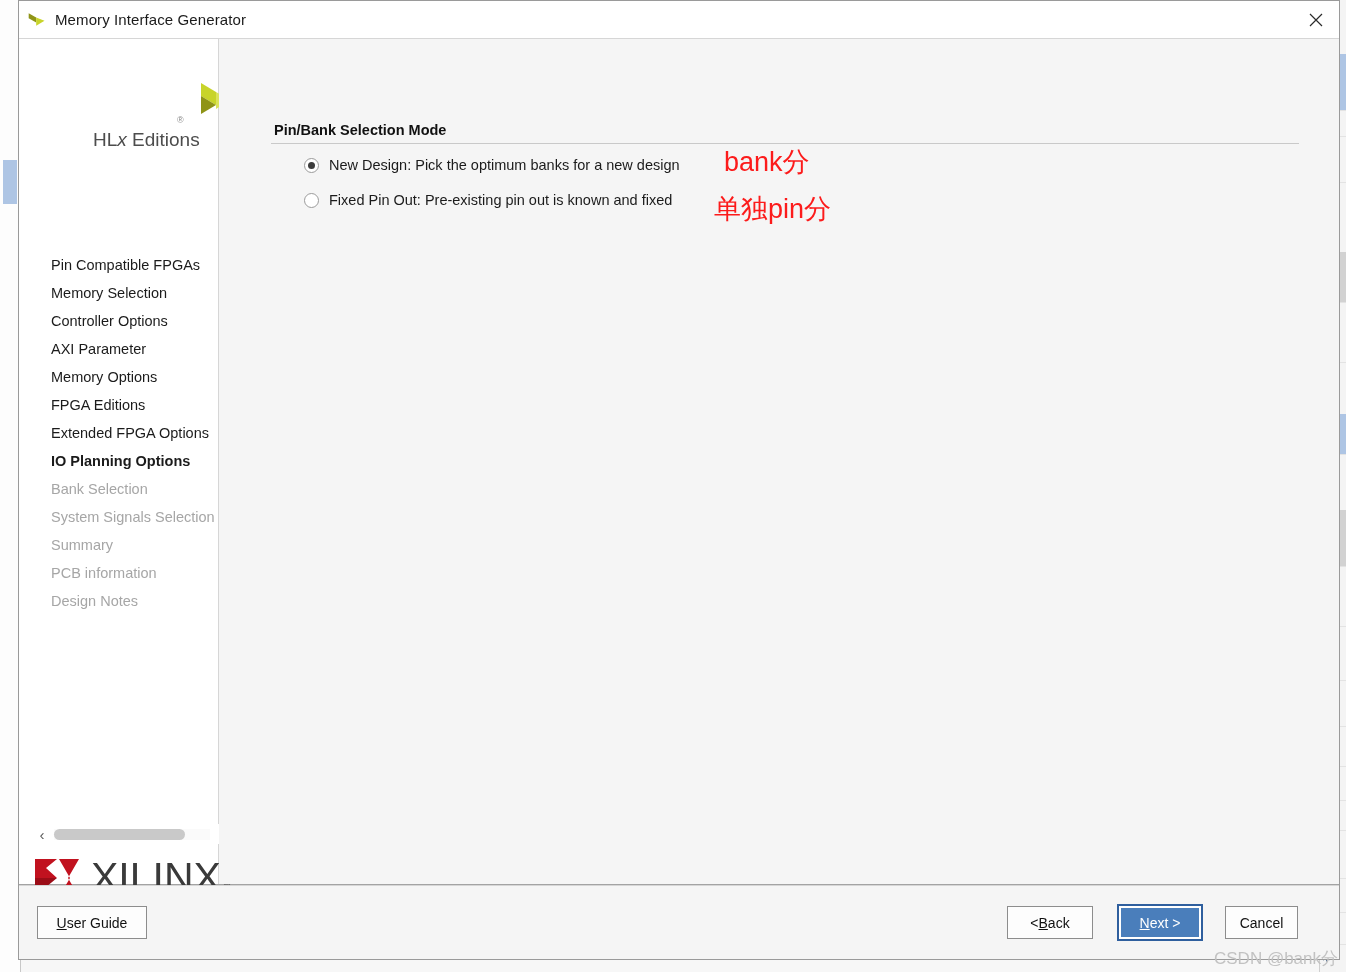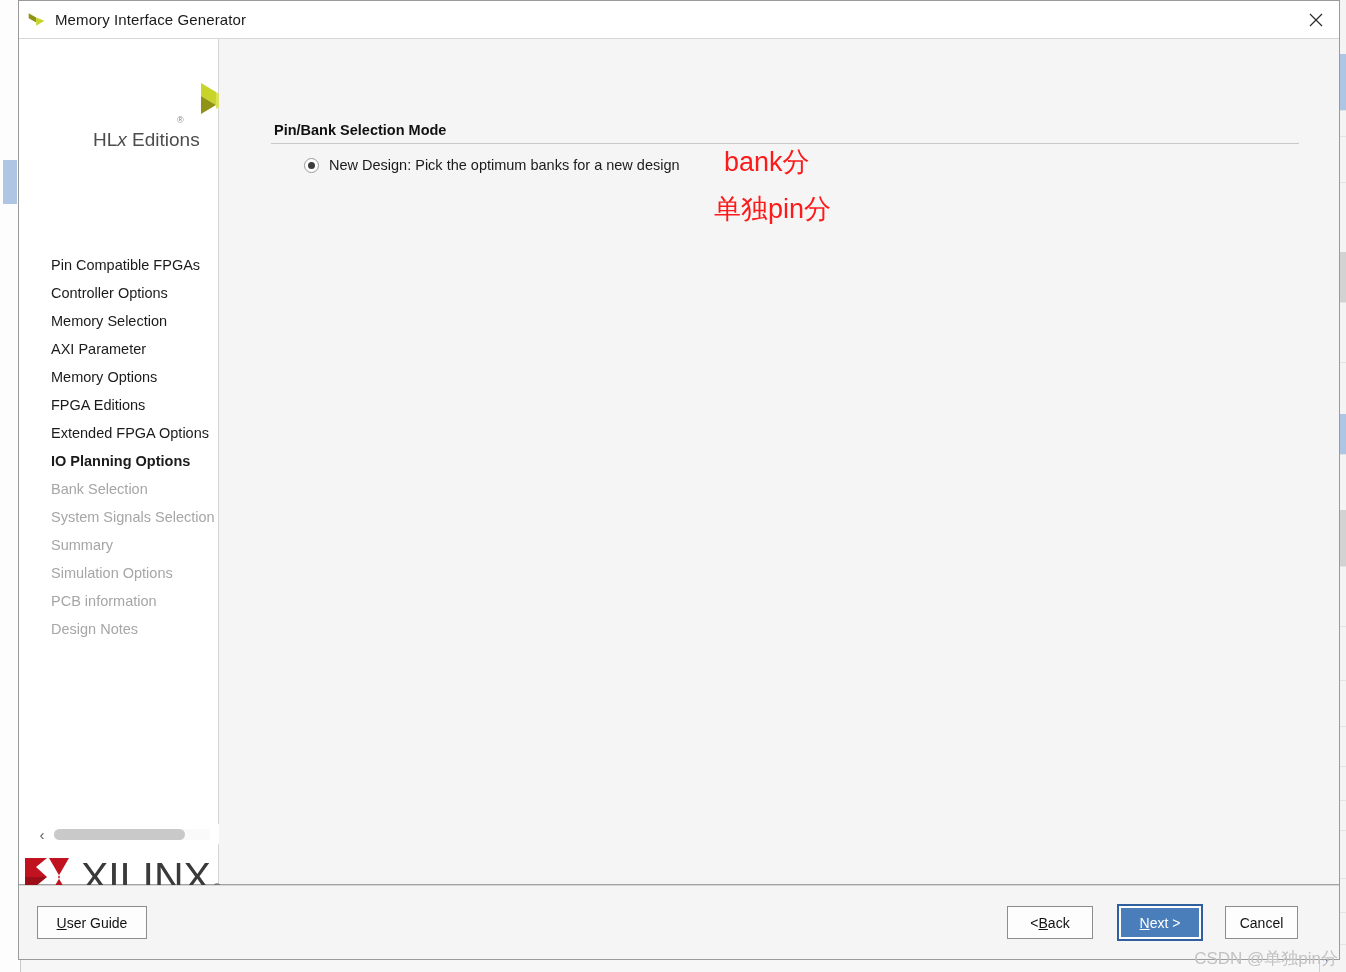--- a/index.html
+++ b/index.html
@@ -209,23 +209,24 @@
   #side-scroll .thumb {
     width: 84%;
     height: 11px;
     background: #c9c9c9;
     border-radius: 6px;
   }
 
   
   #xilinx {
     position: absolute;
-    left: 4px;
+    left: 14px;
     top: 815px;
     display: flex;
+    align-items: center;
   }
   #xilinx-mark { width: 48px; height: 46px; display:block; }
   #xilinx-word {
     margin-left: 10px;
     font-size: 41px;
     letter-spacing: 0px;
     color: #3a3a3a;
     font-family: "Liberation Sans", sans-serif;
   }
   #xilinx-reg {
@@ -411,31 +412,30 @@
         </div>
         <svg id="vivado-mark" viewBox="0 0 52 44">
           <polygon points="22,2 37,11 37,24 22,15" fill="#c8d42a"></polygon>
           <polygon points="22,15 37,24 22,33 22,24" fill="#8f9417"></polygon>
           <polygon points="37,11 51,19 37,28 37,24" fill="#dbe35c"></polygon>
         </svg>
       </div>
 
       <div id="nav">
         <div class="nav-item">Pin Compatible FPGAs</div>
+        <div class="nav-item">Memory Selection</div>
         <div class="nav-item">Controller Options</div>
-        <div class="nav-item">Memory Selection</div>
         <div class="nav-item">AXI Parameter</div>
         <div class="nav-item">Memory Options</div>
         <div class="nav-item">FPGA Editions</div>
         <div class="nav-item">Extended FPGA Options</div>
         <div class="nav-item current">IO Planning Options</div>
         <div class="nav-item disabled">Bank Selection</div>
         <div class="nav-item disabled">System Signals Selection</div>
         <div class="nav-item disabled">Summary</div>
-        <div class="nav-item disabled">Simulation Options</div>
         <div class="nav-item disabled">PCB information</div>
         <div class="nav-item disabled">Design Notes</div>
       </div>
 
       <div id="side-scroll">
         <div class="arrow">‹</div>
         <div class="track">
           <div class="thumb"></div>
         </div>
         <div class="arrow">›</div>
@@ -454,20 +454,24 @@
 
     <div id="main">
       <div id="section-title">Pin/Bank Selection Mode</div>
       <div id="section-rule"></div>
 
       <div class="radio-row" id="radio-row-new">
         <div class="radio checked"></div>
         <div class="radio-label">New Design: Pick the optimum banks for a new design</div>
       </div>
 
+      <div class="radio-row" id="radio-row-fix">
+        <div class="radio"></div>
+        <div class="radio-label">Fixed Pin Out: Pre-existing pin out is known and fixed</div>
+      </div>
 
       <div class="annot" id="annot-bank">bank分</div>
       <div class="annot" id="annot-pin">单独pin分</div>
     </div>
   </div>
 
   <div id="footer">
     <div class="btn" id="btn-userguide">
       <span></span>
         <u>U</u>
@@ -482,13 +486,13 @@
       <span></span>
         <u>N</u>
         <span>ext &gt;</span>
     </div>
     <div class="btn" id="btn-cancel">
       <span>Cancel</span>
     </div>
   </div>
 </div>
 
-<div id="watermark">CSDN @单独pin分</div>
+<div id="watermark">CSDN @bank分</div>
 
 </body></html>

